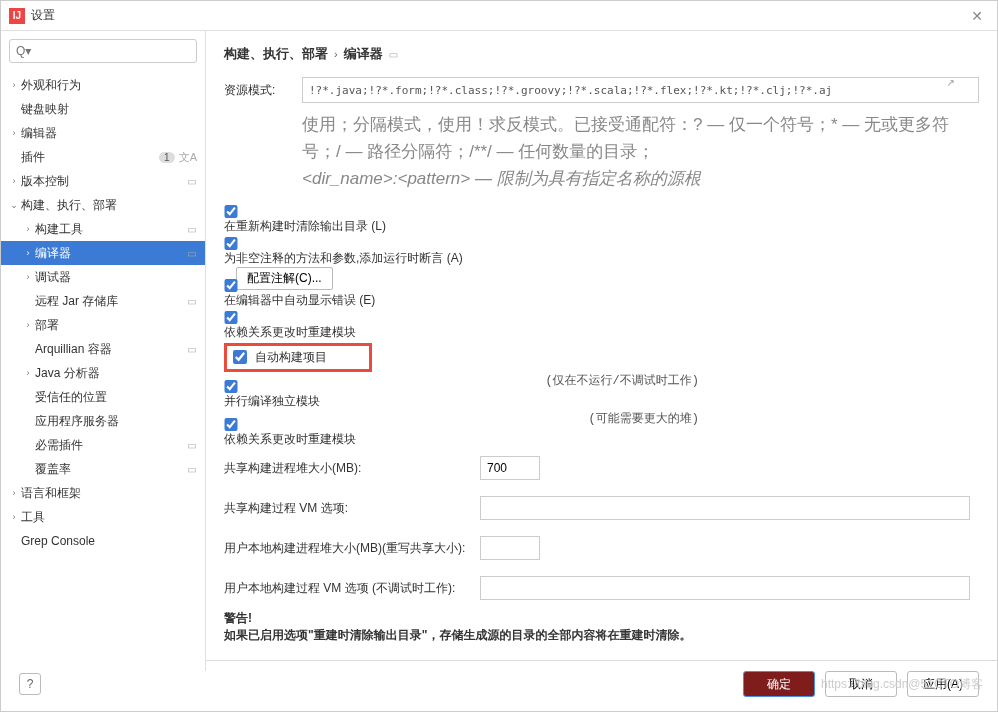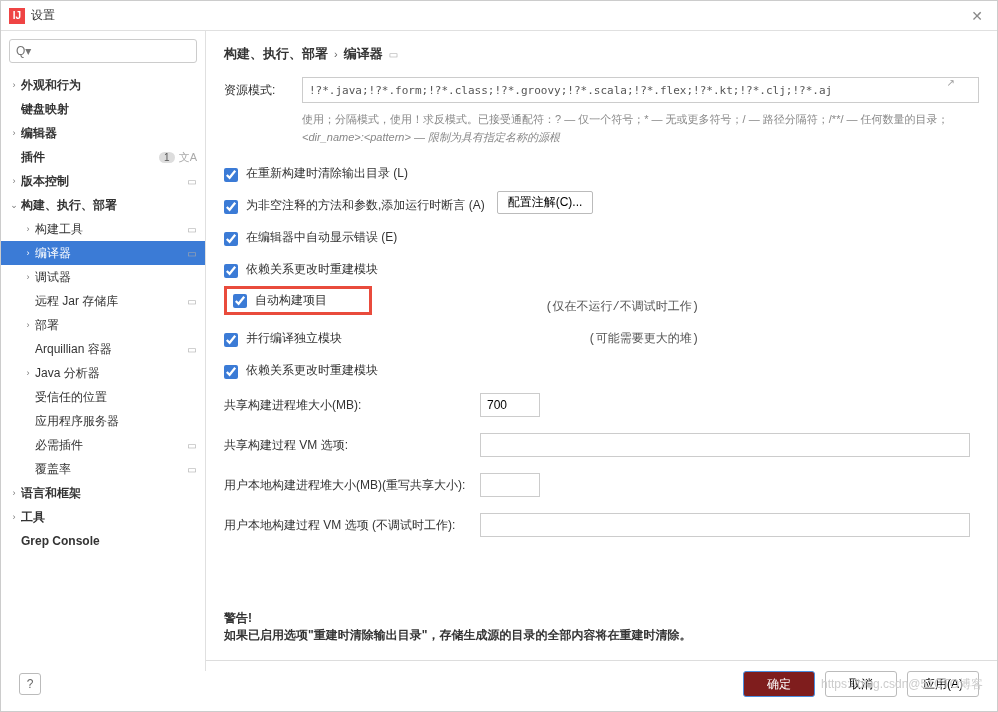--- a/index.html
+++ b/index.html
@@ -10,41 +10,41 @@
 .title-text { flex: 1; font-size: 12px; }
 .close-x { font-size: 14px; color: #888; cursor: pointer; padding: 0 6px; }
 .body { flex: 1; display: flex; overflow: hidden; }
 .sidebar { width: 205px; border-right: 1px solid #e0e0e0; display: flex; flex-direction: column; }
 .search-wrap { padding: 8px; }
 .search { width: 100%; height: 24px; border: 1px solid #ccc; border-radius: 3px; padding: 0 20px 0 6px; font-size: 12px; background: #fff; position: relative; }
 .search-box { position: relative; }
 .tree { flex: 1; overflow-y: auto; padding: 2px 0; }
 .tree-item { display: flex; align-items: center; height: 24px; padding: 0 6px 0 0; cursor: pointer; position: relative; }
 .tree-item.selected { background: #3b7bd6; color: #fff; }
-.tree-item.bold .label { font-weight: bold; }
+.tree-item.bold .label { font-weight: normal; }
 .arrow { width: 14px; text-align: center; color: #777; font-size: 9px; }
 .tree-item.selected .arrow { color: #fff; }
 .indent-0 { padding-left: 6px; }
 .indent-1 { padding-left: 20px; }
 .label { flex: 1; white-space: nowrap; overflow: hidden; }
 .tag-icon { width: 14px; height: 14px; color: #aaa; font-size: 10px; margin-left: 4px; display:flex; align-items:center; justify-content:center; }
 .badge { background: #ddd; color: #555; border-radius: 8px; font-size: 10px; padding: 0 5px; margin-right: 4px; }
 .lang-icon { color: #aaa; font-size: 11px; margin-right: 2px; }
 .main { flex: 1; display: flex; flex-direction: column; padding: 14px 18px 0 18px; overflow: hidden; }
 .breadcrumb { font-size: 13px; font-weight: bold; margin-bottom: 14px; display: flex; align-items: center; gap: 6px; }
 .bc-sep { font-weight: normal; font-size: 11px; color: #666; }
 .bc-tag { font-weight: normal; color: #aaa; font-size: 10px; }
 .form-row { display: flex; align-items: center; margin-bottom: 8px; min-height: 26px; }
 .form-label { width: 78px; }
 .pattern-input { flex: 1; border: 1px solid #ccc; height: 26px; padding: 0 40px 0 6px; font-family: monospace; font-size: 11px; color: #555; }
 .expand-btn { position: absolute; right: 24px; color: #999; font-size: 10px; }
 .pattern-wrap { position: relative; flex: 1; display: flex; }
-.help-text { color: #888; font-size: 11px; line-height: 1.6; padding-left: 78px; margin-bottom: 12px; }
+.help-text { color: #888; font-size: 17px; line-height: 1.6; padding-left: 78px; margin-bottom: 12px; }
 .help-text em { font-style: italic; }
-.cb-row { display: flex; align-items: flex-end; margin-bottom: 8px; min-height: 24px; }
+.cb-row { display: flex; align-items: flex-start; margin-bottom: 8px; min-height: 24px; flex-direction: column; }
 .cb { width: 14px; height: 14px; margin-right: 8px; accent-color: #3b7bd6; }
 .cb-label { font-size: 12px; }
 .side-note { color: #555; margin-left: auto; padding-right: 280px; font-size: 12px; font-family: Liberation Mono, monospace; }
 .btn-inline { border: 1px solid #bbb; background: #fff; padding: 2px 10px; font-size: 12px; cursor: pointer; margin-left: 12px; border-radius: 2px; }
 .highlight-box { border: 3px solid #e94b3c; padding: 3px 6px; display: inline-flex; align-items: center; min-width: 148px; }
 .num-row { display: flex; align-items: center; margin-bottom: 10px; margin-top: 6px; }
 .num-label { width: 256px; }
 .num-input { width: 60px; height: 24px; border: 1px solid #ccc; padding: 0 6px; font-size: 12px; }
 .txt-input { width: 490px; height: 24px; border: 1px solid #ccc; padding: 0 6px; font-size: 12px; }
 .spacer { flex: 1; }

